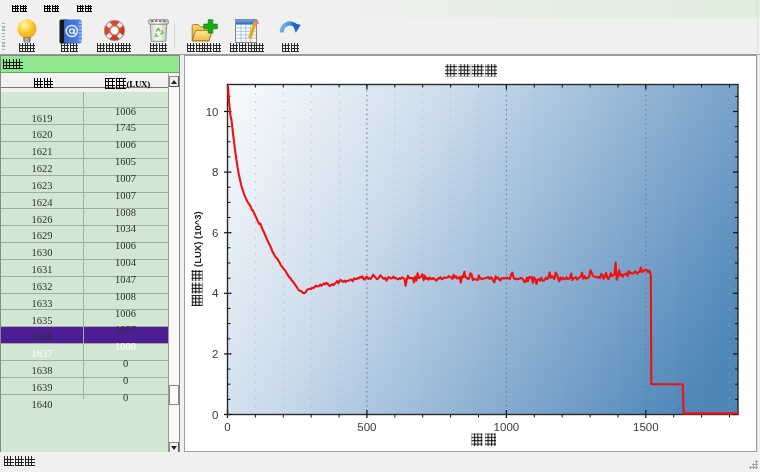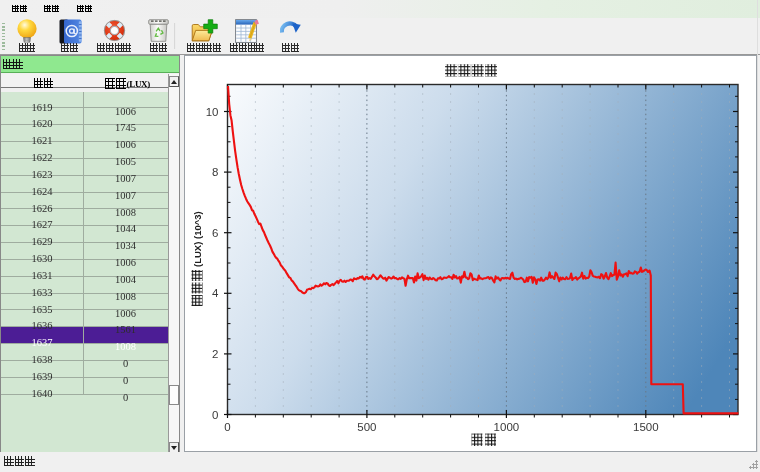--- a/index.html
+++ b/index.html
@@ -22,21 +22,21 @@
 #lpanel{position:absolute;left:0;top:55px;width:180px;height:398px;
 border:1px solid #888;border-bottom:none;background:#f0f0f0}
 #ptitle{position:absolute;left:0;top:0;width:178px;height:17px;background:#8fe88f;
 border-bottom:1px solid #58b058;padding-left:2px;padding-top:2.5px}
 #thead{position:absolute;left:0;top:18px;width:167px;height:14px;background:#f2f2f2;
 border-bottom:1px solid #777}
 #tbody{position:absolute;left:0;top:35.5px;width:167px;height:362.5px;overflow:hidden;
 background:#d2e7d2}
 .tr{height:16.85px;border-bottom:1px solid #9fac9f;display:flex;
 font-family:"Liberation Serif",serif;font-size:10.5px;color:#2e2e2e}
-.c1{width:83px;border-right:1px solid #9fac9f;text-align:center;padding-top:10px}
+.c1{width:83px;border-right:1px solid #9fac9f;text-align:center;padding-top:21px}
 .c2{width:83px;text-align:center;padding-top:14px}
 .sel{background:#4c1d95;color:#fff}
 #sbar{position:absolute;left:167px;top:18px;width:11px;height:380px;background:#f7f7f7;
 border-left:1px solid #999}
 .sbtn{position:absolute;left:0px;width:10px;height:11px;background:#f1f1f1;
 border:1px solid #8a8a8a;border-bottom-color:#555;border-right-color:#555}
 .tri{width:0;height:0;border-left:3px solid transparent;border-right:3px solid transparent;
 margin:2.8px auto 0}
 #sthumb{position:absolute;left:0px;top:310.5px;width:10px;height:20px;background:#fdfdfd;
 border:1px solid #8a8a8a}
@@ -223,46 +223,46 @@
       </div>
 <div class="tr">
         <div class="c1">1624</div>
         <div class="c2">1007</div>
       </div>
 <div class="tr">
         <div class="c1">1626</div>
         <div class="c2">1008</div>
       </div>
 <div class="tr">
-        <div class="c1">1627</div>
-        <div class="c2">1044</div>
-      </div>
-<div class="tr">
         <div class="c1">1629</div>
         <div class="c2">1034</div>
       </div>
 <div class="tr">
         <div class="c1">1630</div>
         <div class="c2">1006</div>
       </div>
 <div class="tr">
         <div class="c1">1631</div>
         <div class="c2">1004</div>
       </div>
 <div class="tr">
+        <div class="c1">1632</div>
+        <div class="c2">1047</div>
+      </div>
+<div class="tr">
         <div class="c1">1633</div>
         <div class="c2">1008</div>
       </div>
 <div class="tr">
         <div class="c1">1635</div>
         <div class="c2">1006</div>
       </div>
 <div class="tr">
         <div class="c1">1636</div>
-        <div class="c2">1561</div>
+        <div class="c2">1857</div>
       </div>
 <div class="tr sel">
         <div class="c1">1637</div>
         <div class="c2">1008</div>
       </div>
 <div class="tr">
         <div class="c1">1638</div>
         <div class="c2">0</div>
       </div>
 <div class="tr">

